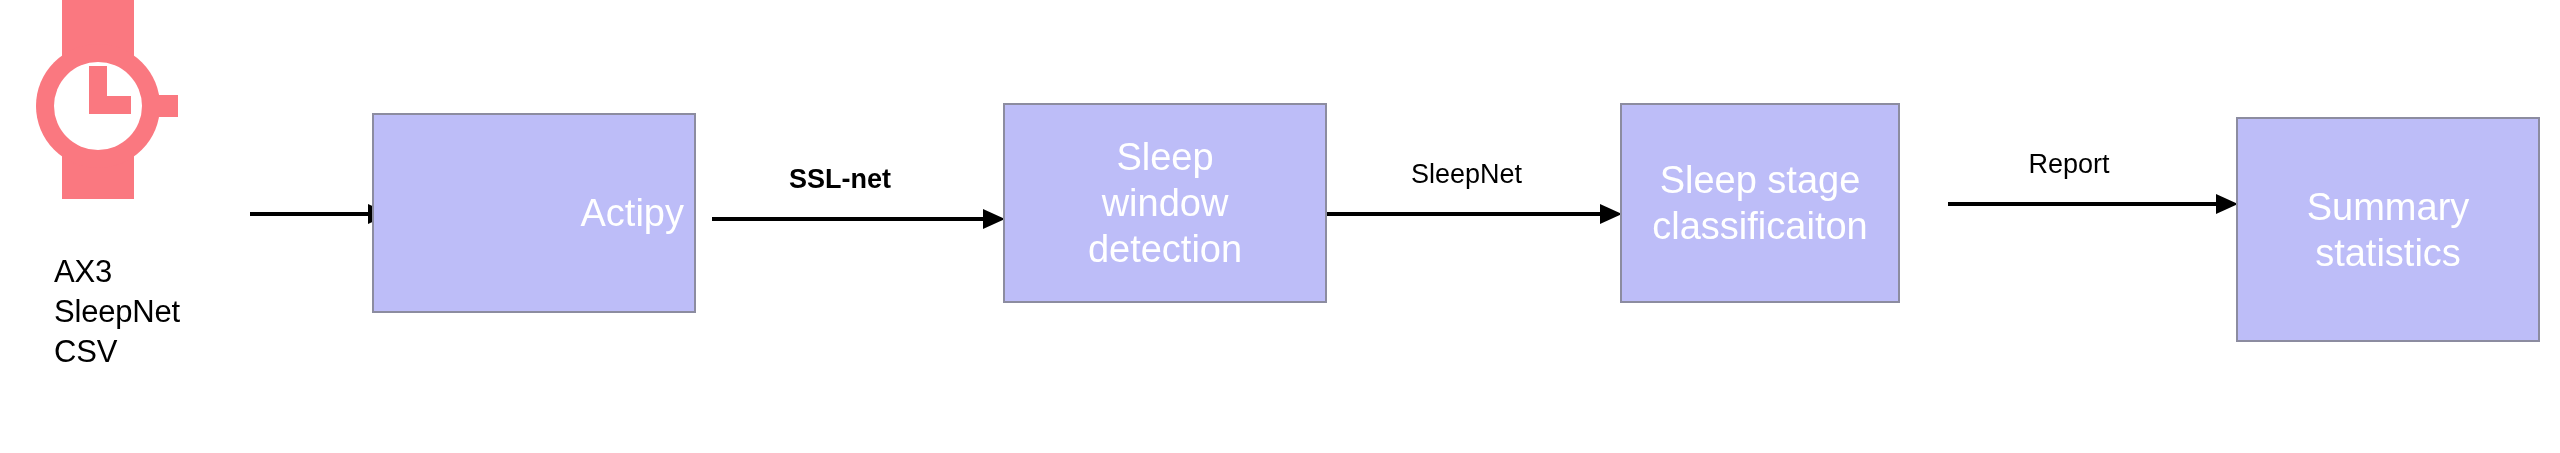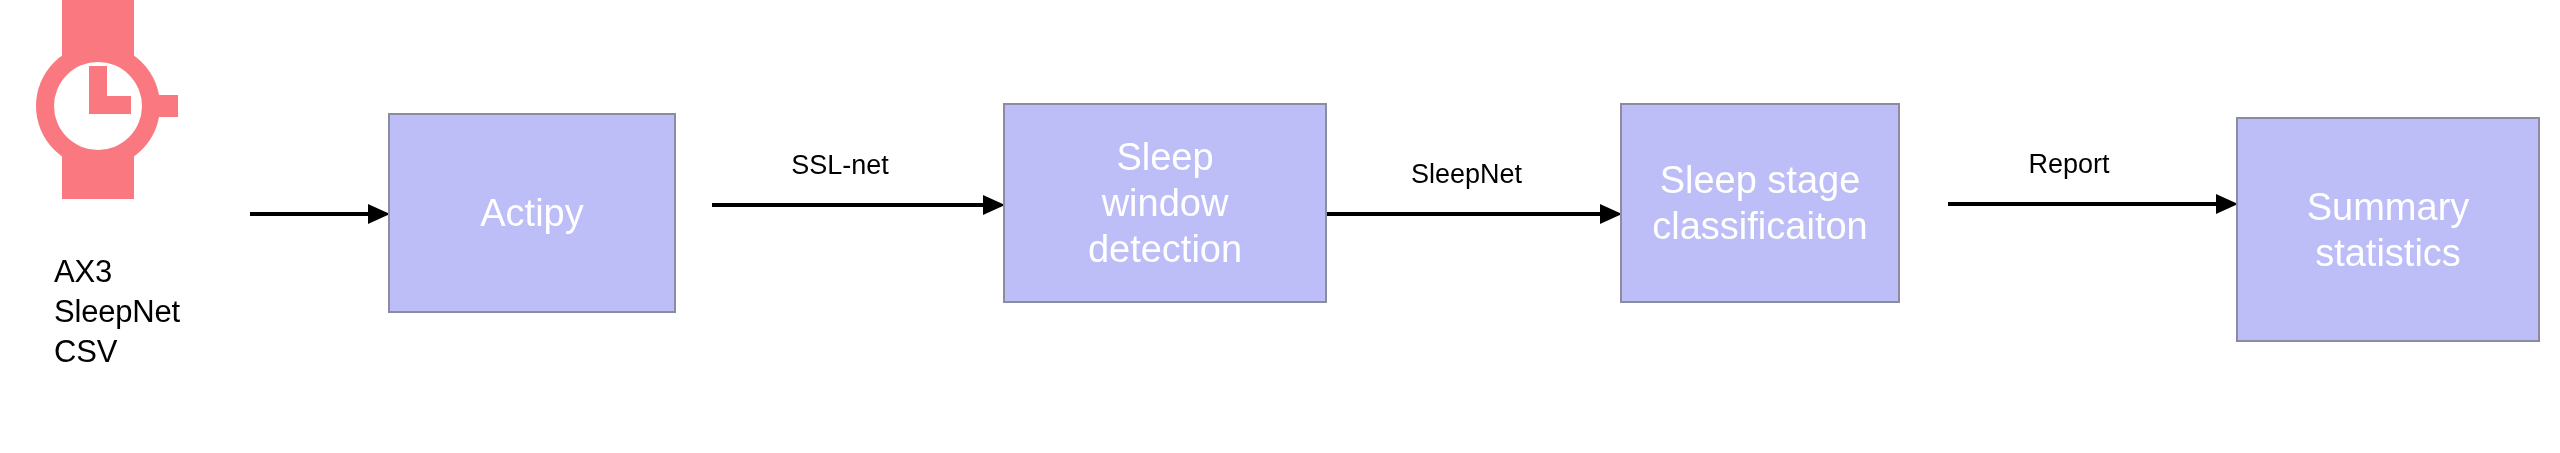--- a/index.html
+++ b/index.html
@@ -65,21 +65,21 @@
     font-size: 38px;
     line-height: 46px;
     letter-spacing: 0px;
     padding: 0 10px;
   }
   .process-box .box-label {
     display: block;
     white-space: pre-line;
   }
 
-  #box-actipy        { left: 388px;  top: 113px; width: 288px; height: 200px; }
+  #box-actipy        { left: 372px;  top: 113px; width: 324px; height: 200px; justify-content: flex-end; }
   #box-sleep-window  { left: 1003px; top: 103px; width: 324px; height: 200px; }
   #box-sleep-stage   { left: 1620px; top: 103px; width: 280px; height: 200px; }
   #box-summary       { left: 2236px; top: 117px; width: 304px; height: 225px; }
 
   
   .connector {
     position: absolute;
     height: 60px;
   }
   .connector .conn-line {
@@ -104,21 +104,21 @@
     left: 0;
     width: 100%;
     text-align: center;
     color: #000000;
     font-size: 27px;
     line-height: 32px;
     white-space: nowrap;
   }
 
   #connector-input      { left: 250px;  top: 156px; width: 140px; }
-  #connector-ssl-net    { left: 712px;  top: 147px; width: 256px; }
+  #connector-ssl-net    { left: 712px;  top: 161px; width: 256px; font-weight: bold; }
   #connector-sleepnet   { left: 1327px; top: 156px; width: 279px; }
   #connector-report     { left: 1948px; top: 146px; width: 242px; }
 
   #connector-input .conn-line    { width: 118px; }
   #connector-ssl-net .conn-line  { width: 271px; }
   #connector-sleepnet .conn-line { width: 273px; }
   #connector-report .conn-line   { width: 268px; }
 
   #connector-input .conn-head    { left: 118px; }
   #connector-ssl-net .conn-head  { left: 271px; }

